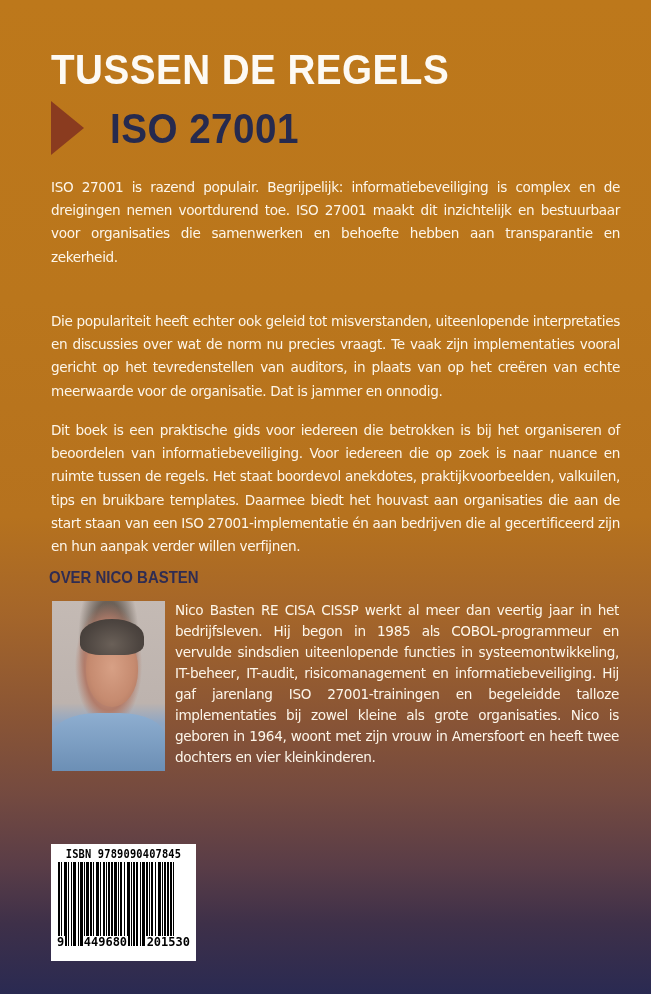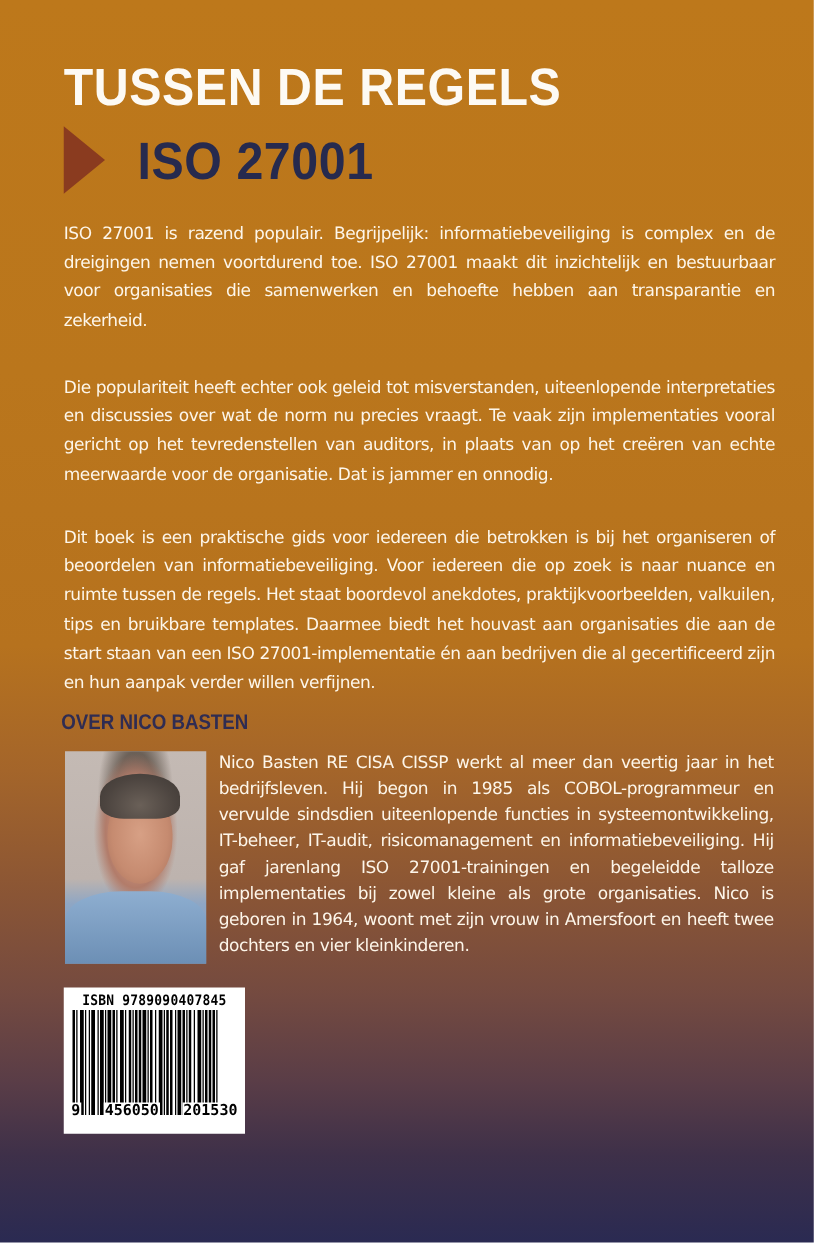--- a/index.html
+++ b/index.html
@@ -68,21 +68,21 @@
     background: radial-gradient(ellipse at 50% 70%, #6a6058 0%, #4d4540 60%, #3e3834 100%);
     border-radius: 50% 50% 30% 30%;
   }
   .bio {
     position:absolute; left:175px; top:600px; width:444px;
     color:#fdf6ea; font-size:13.6px; line-height:21px;
     text-align:justify; margin:0; letter-spacing:-0.35px;
     font-family: "DejaVu Sans", sans-serif;
   }
   .barcode {
-    position:absolute; left:51px; top:790px; width:145px; height:117px;
+    position:absolute; left:51px; top:844px; width:145px; height:117px;
     background:#ffffff; box-sizing:border-box; padding:4px 5px;
   }
   .isbn-top {
     font-family:"DejaVu Sans Mono", monospace; font-size:11.5px; font-weight:bold;
     color:#000; line-height:12px; letter-spacing:0.2px; text-align:center;
     transform: scaleX(0.9);
   }
   .bars { display:flex; align-items:stretch; height:84px; margin-top:2px; padding-left:2px; }
   .bars span { display:block; background:#000; margin-right:1.3px; }
   .isbn-bottom {
@@ -96,21 +96,21 @@
 <body>
 
 <div>
 
   <div class="title">TUSSEN DE REGELS</div>
 
   <div class="triangle"></div>
   <div class="subtitle">ISO 27001</div>
 
   <p class="para" style="top:176px;">ISO 27001 is razend populair. Begrijpelijk: informatiebeveiliging is complex en de dreigingen nemen voortdurend toe. ISO 27001 maakt dit inzichtelijk en bestuurbaar voor organisaties die samenwerken en behoefte hebben aan transparantie en zekerheid.</p>
-  <p class="para" style="top:299px;">Die populariteit heeft echter ook geleid tot misverstanden, uiteenlopende interpretaties en discussies over wat de norm nu precies vraagt. Te vaak zijn implementaties vooral gericht op het tevredenstellen van auditors, in plaats van op het creëren van echte meerwaarde voor de organisatie. Dat is jammer en onnodig.</p>
+  <p class="para" style="top:310px;">Die populariteit heeft echter ook geleid tot misverstanden, uiteenlopende interpretaties en discussies over wat de norm nu precies vraagt. Te vaak zijn implementaties vooral gericht op het tevredenstellen van auditors, in plaats van op het creëren van echte meerwaarde voor de organisatie. Dat is jammer en onnodig.</p>
   <p class="para" style="top:419px;">Dit boek is een praktische gids voor iedereen die betrokken is bij het organiseren of beoordelen van informatiebeveiliging. Voor iedereen die op zoek is naar nuance en ruimte tussen de regels. Het staat boordevol anekdotes, praktijkvoorbeelden, valkuilen, tips en bruikbare templates. Daarmee biedt het houvast aan organisaties die aan de start staan van een ISO 27001-implementatie én aan bedrijven die al gecertificeerd zijn en hun aanpak verder willen verfijnen.</p>
 
   <div class="section-heading">OVER NICO BASTEN</div>
 
   <div class="photo">
     <div class="shirt"></div>
     <div class="face"></div>
     <div class="hair"></div>
   </div>
 
@@ -153,18 +153,18 @@
         <span style="width:1.5px"></span>
         <span style="width:3px"></span>
         <span style="width:1px"></span>
         <span style="width:1.5px"></span>
         <span style="width:2px"></span>
         <span style="width:1.5px"></span>
         <span style="width:1.5px"></span>
     </div>
     <div class="isbn-bottom">
       <span>9</span>
-      <span>456050</span>
+      <span>449680</span>
       <span>201530</span>
     </div>
   </div>
 
 </div>
 
 </body></html>

